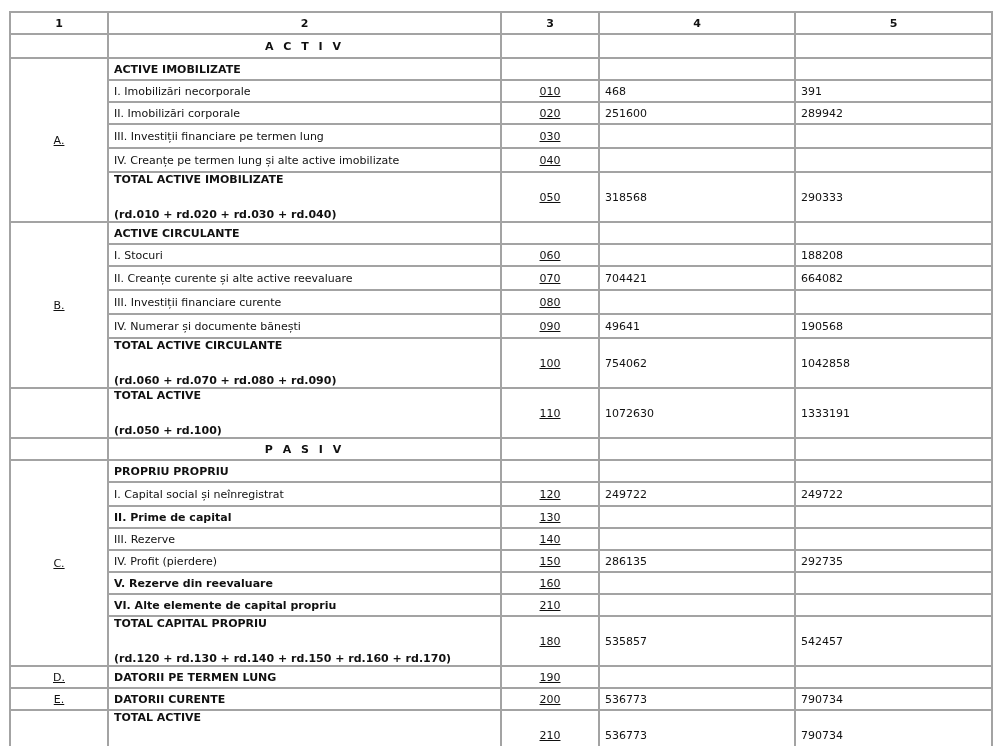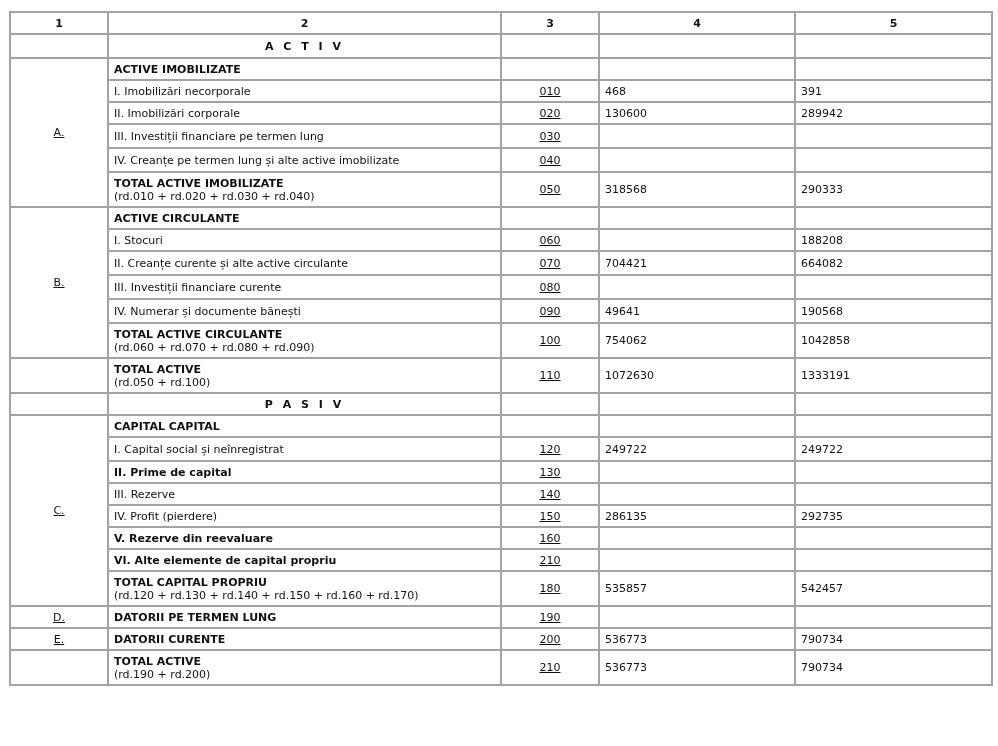--- a/index.html
+++ b/index.html
@@ -12,21 +12,21 @@
   col.c1 { width: 98px; } col.c2 { width: 393px; } col.c3 { width: 98px; }
   col.c4 { width: 196px; } col.c5 { width: 197px; }
   .hdr td { font-weight: bold; text-align: center; height: 20px; }
   .sec td.title { font-weight: bold; text-align: center; letter-spacing: 3px; }
   .ctr { text-align: center; text-decoration: underline; }
   .num { }
   .b { font-weight: bold; margin-top: 24px; }
   tr.r1 td { height: 20px; }
   tr.r2 td { height: 22px; }
   tr.r3 td { height: 33px; }
-  .sub { display: block; font-weight: normal; }
+  .sub { display: block; font-weight: bold; margin-top: 22px; }
 </style>
 </head>
 <body>
 
 <table class="bs">
   <colgroup>
       <col class="c1">
       <col class="c2">
       <col class="c3">
       <col class="c4">
@@ -57,21 +57,21 @@
     </tr>
     <tr class="r1">
       <td>I. Imobilizări necorporale</td>
       <td class="ctr">010</td>
       <td class="num">468</td>
       <td class="num">391</td>
     </tr>
     <tr class="r1">
       <td>II. Imobilizări corporale</td>
       <td class="ctr">020</td>
-      <td class="num">130600</td>
+      <td class="num">251600</td>
       <td class="num">289942</td>
     </tr>
     <tr class="r2">
       <td>III. Investiții financiare pe termen lung</td>
       <td class="ctr">030</td>
       <td class="num"></td>
       <td class="num"></td>
     </tr>
     <tr class="r2">
       <td>IV. Creanțe pe termen lung și alte active imobilizate</td>
@@ -93,21 +93,21 @@
         <td class="num"></td>
         <td class="num"></td>
     </tr>
     <tr class="r1">
       <td>I. Stocuri</td>
       <td class="ctr">060</td>
       <td class="num"></td>
       <td class="num">188208</td>
     </tr>
     <tr class="r2">
-      <td>II. Creanțe curente și alte active circulante</td>
+      <td>II. Creanțe curente și alte active reevaluare</td>
       <td class="ctr">070</td>
       <td class="num">704421</td>
       <td class="num">664082</td>
     </tr>
     <tr class="r2">
       <td>III. Investiții financiare curente</td>
       <td class="ctr">080</td>
       <td class="num"></td>
       <td class="num"></td>
     </tr>
@@ -135,21 +135,21 @@
     <tr class="sec r1">
       <td></td>
       <td class="title">P A S I V</td>
       <td></td>
         <td></td>
         <td></td>
     </tr>
 
     <tr class="r1">
       <td class="ctr" rowspan="8">C.</td>
-      <td class="b">CAPITAL CAPITAL</td>
+      <td class="b">PROPRIU PROPRIU</td>
       <td class="ctr"></td>
         <td class="num"></td>
         <td class="num"></td>
     </tr>
     <tr class="r2">
       <td>I. Capital social și neînregistrat</td>
       <td class="ctr">120</td>
       <td class="num">249722</td>
       <td class="num">249722</td>
     </tr>

